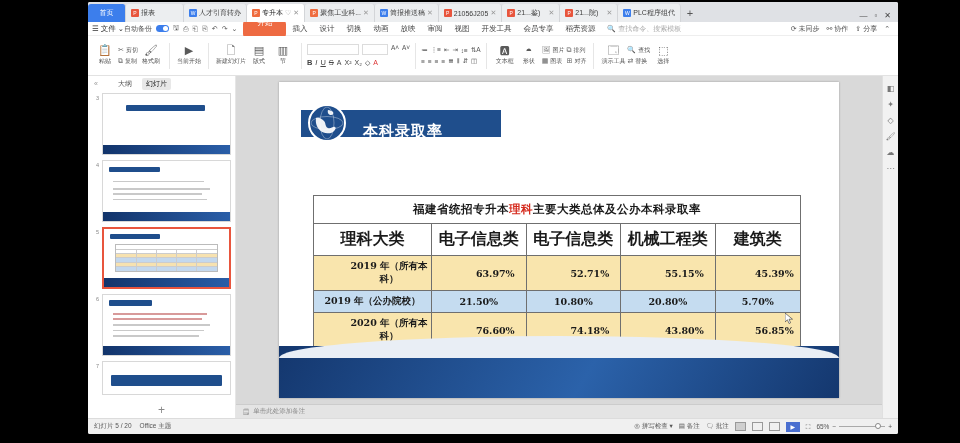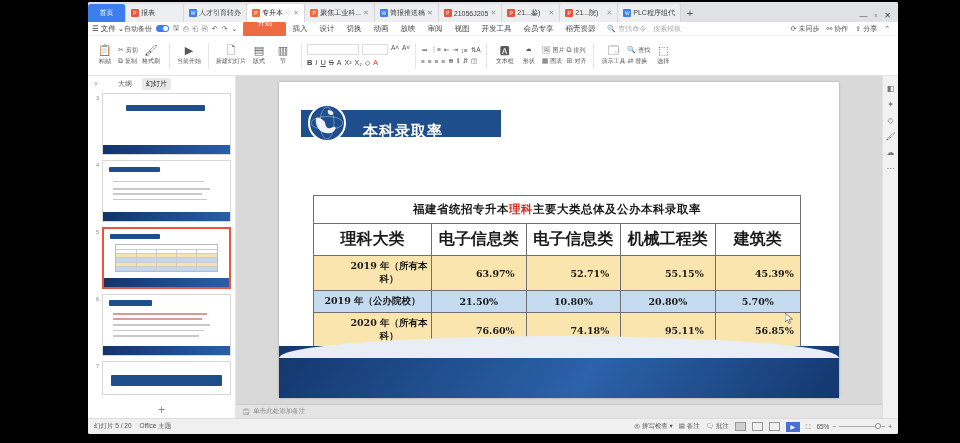--- a/index.html
+++ b/index.html
@@ -606,21 +606,21 @@
                 <td class="lbl">2019 年（公办院校）</td>
                 <td>21.50%</td>
                 <td>10.80%</td>
                 <td>20.80%</td>
                 <td>5.70%</td>
               </tr>
               <tr class="y">
                 <td class="lbl">2020 年（所有本科）</td>
                 <td>76.60%</td>
                 <td>74.18%</td>
-                <td>95.11%</td>
+                <td>43.80%</td>
                 <td>56.85%</td>
               </tr>
             </tbody>
           </table>
 
           <div class="cursor">
             <svg width="9" height="11" viewBox="0 0 9 11">
                 <path d="M0 0 L0 9 L2.4 6.8 L4 10.5 L5.6 9.8 L4 6.2 L7.5 6.2 Z" fill="#fff" stroke="#333" stroke-width=".6"></path>
               </svg>
           </div>

